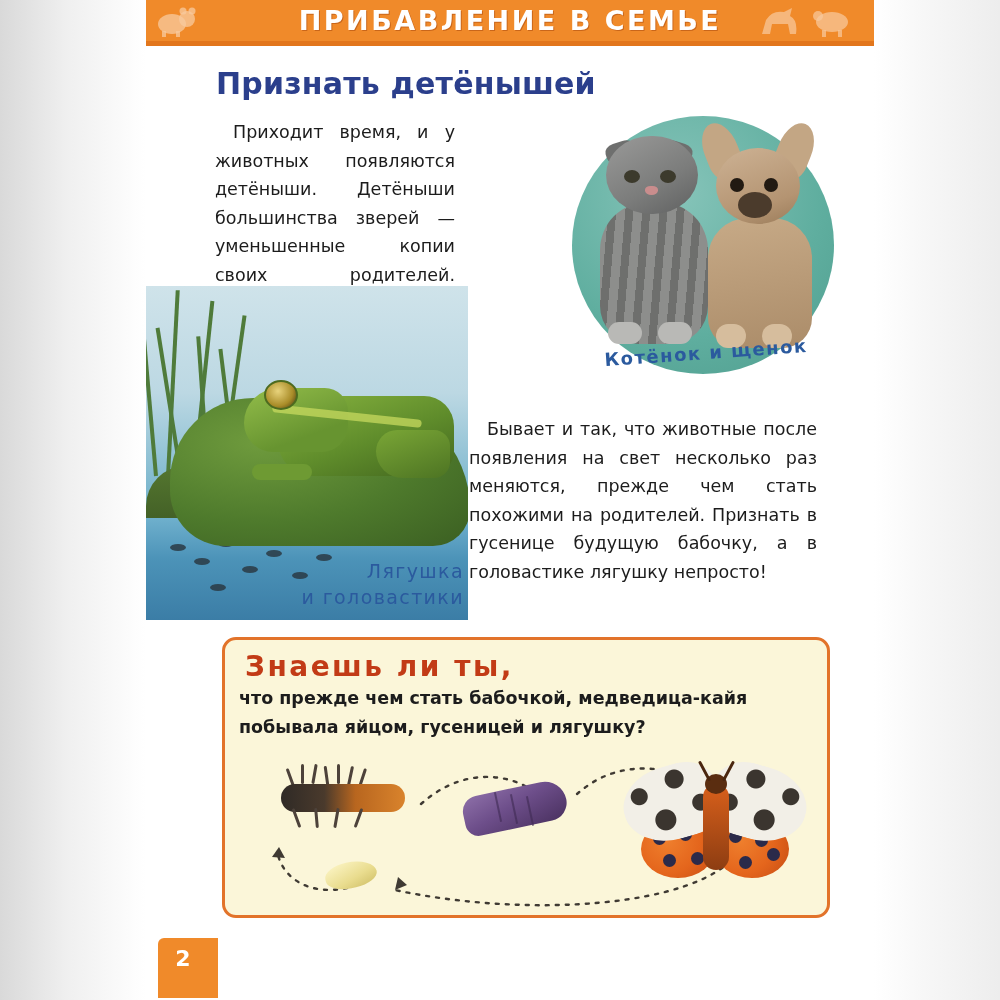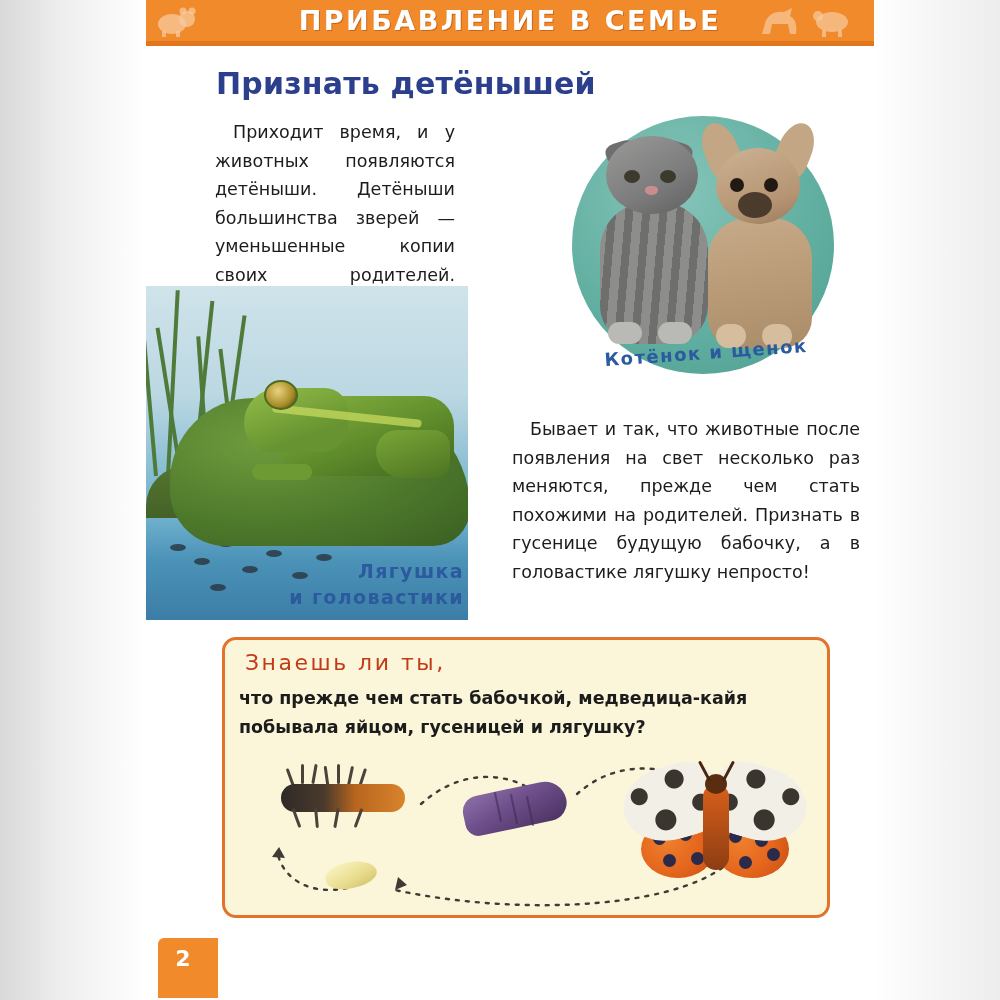--- a/index.html
+++ b/index.html
@@ -96,21 +96,21 @@
     left: 215px; top: 118px;
     width: 240px;
     font-size: 17.5px;
     line-height: 28.6px;
     color: #1c1c1c;
     text-align: justify;
     text-indent: 18px;
   }
   .col-right {
     position: absolute;
-    left: 484px; top: 415px;
+    left: 441px; top: 415px;
     width: 348px;
     font-size: 17.5px;
     line-height: 28.6px;
     color: #1c1c1c;
     text-align: justify;
     text-indent: 18px;
     margin-left: 28px;
   }
 
   
@@ -259,43 +259,43 @@
     position: absolute; left: 8px; top: 86px; width: 60px; height: 16px;
     border-radius: 10px; background: #6e9a33;
   }
 
   .caption-frog {
     position: absolute;
     left: 240px; top: 558px;
     width: 224px;
     text-align: right;
     font-family: "DejaVu Sans", sans-serif;
-    font-weight: bold;
+    font-weight: normal;
     font-size: 19px;
     line-height: 26px;
     color: #2b5a9e;
     letter-spacing: 1.4px;
   }
 
   
   .facts-box {
     position: absolute;
     left: 222px; top: 637px;
     width: 608px; height: 281px;
     background: #fbf6d9;
     border: 3px solid #e2732a;
     border-radius: 14px;
     box-sizing: border-box;
   }
   .facts-title {
     position: absolute;
     left: 20px; top: 10px;
     font-family: "DejaVu Sans", sans-serif;
-    font-weight: normal;
-    font-size: 22px;
+    font-weight: bold;
+    font-size: 28px;
     letter-spacing: 2.5px;
     color: #c23b16;
   }
   .facts-text {
     position: absolute;
     left: 14px; top: 44px;
     width: 578px;
     font-size: 17.5px;
     line-height: 29px;
     color: #1c1c1c;

